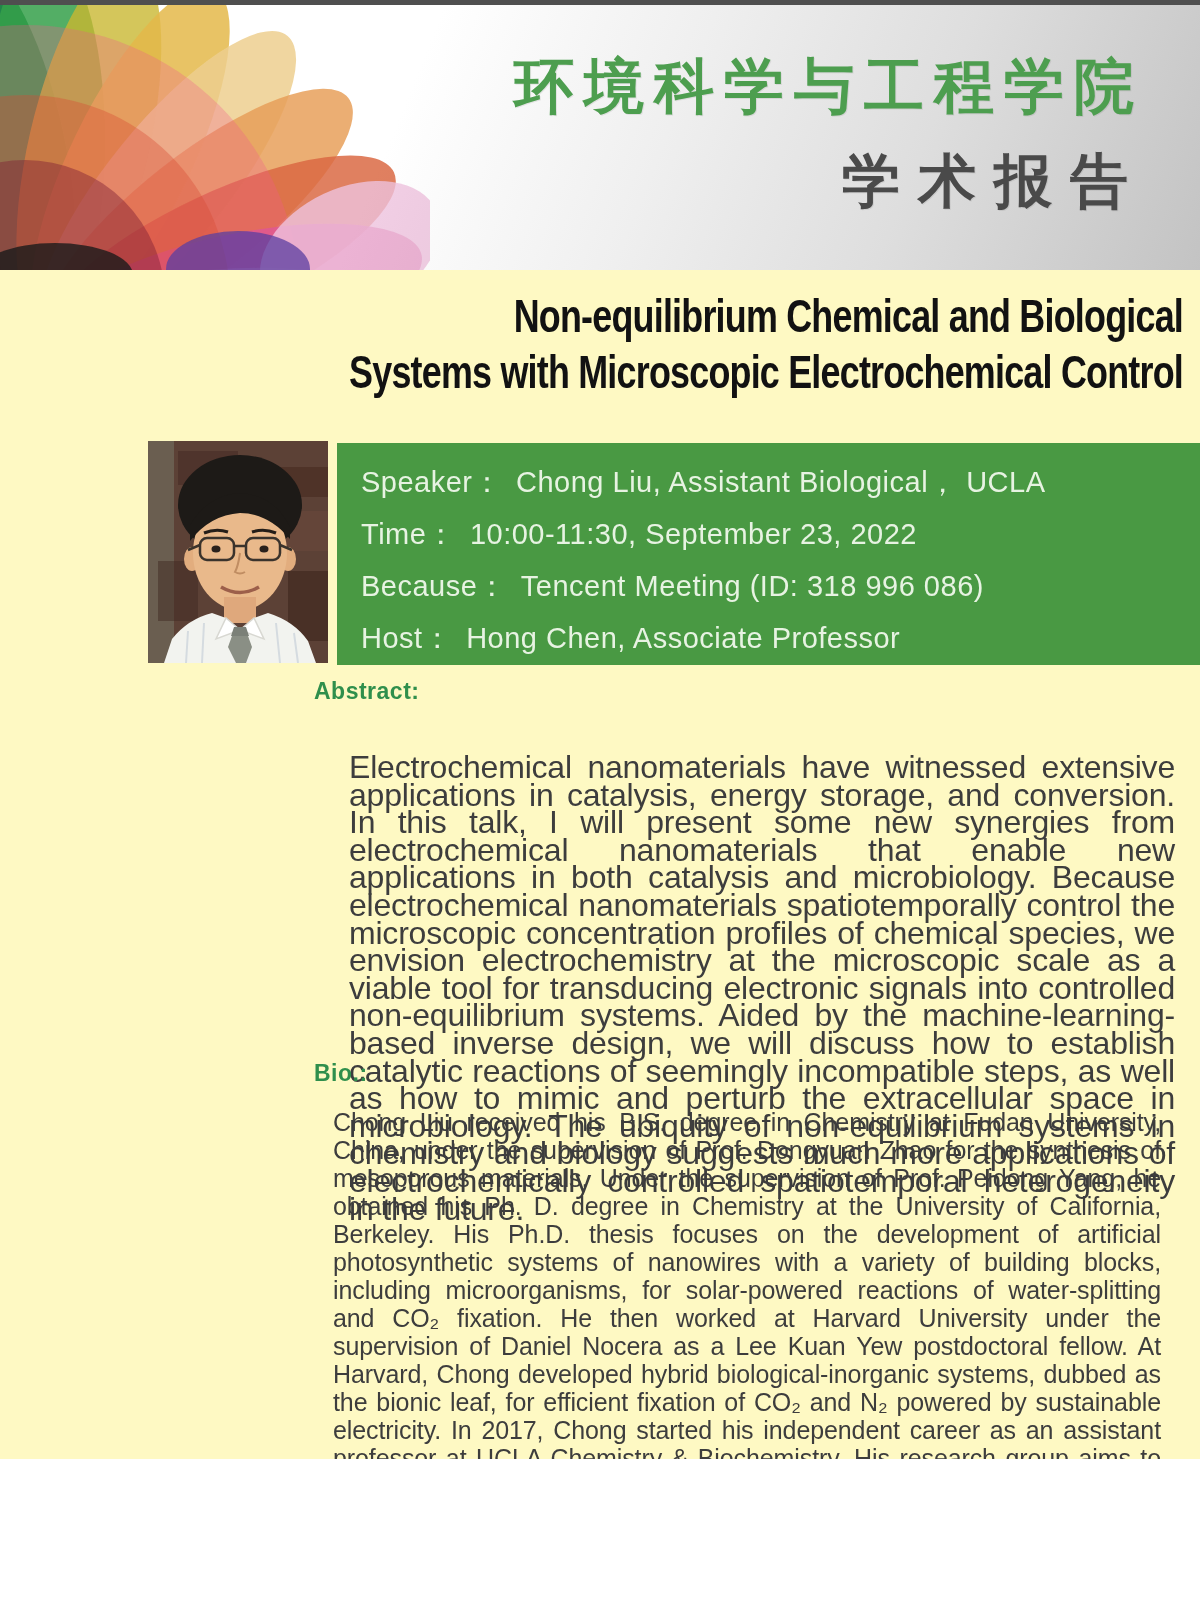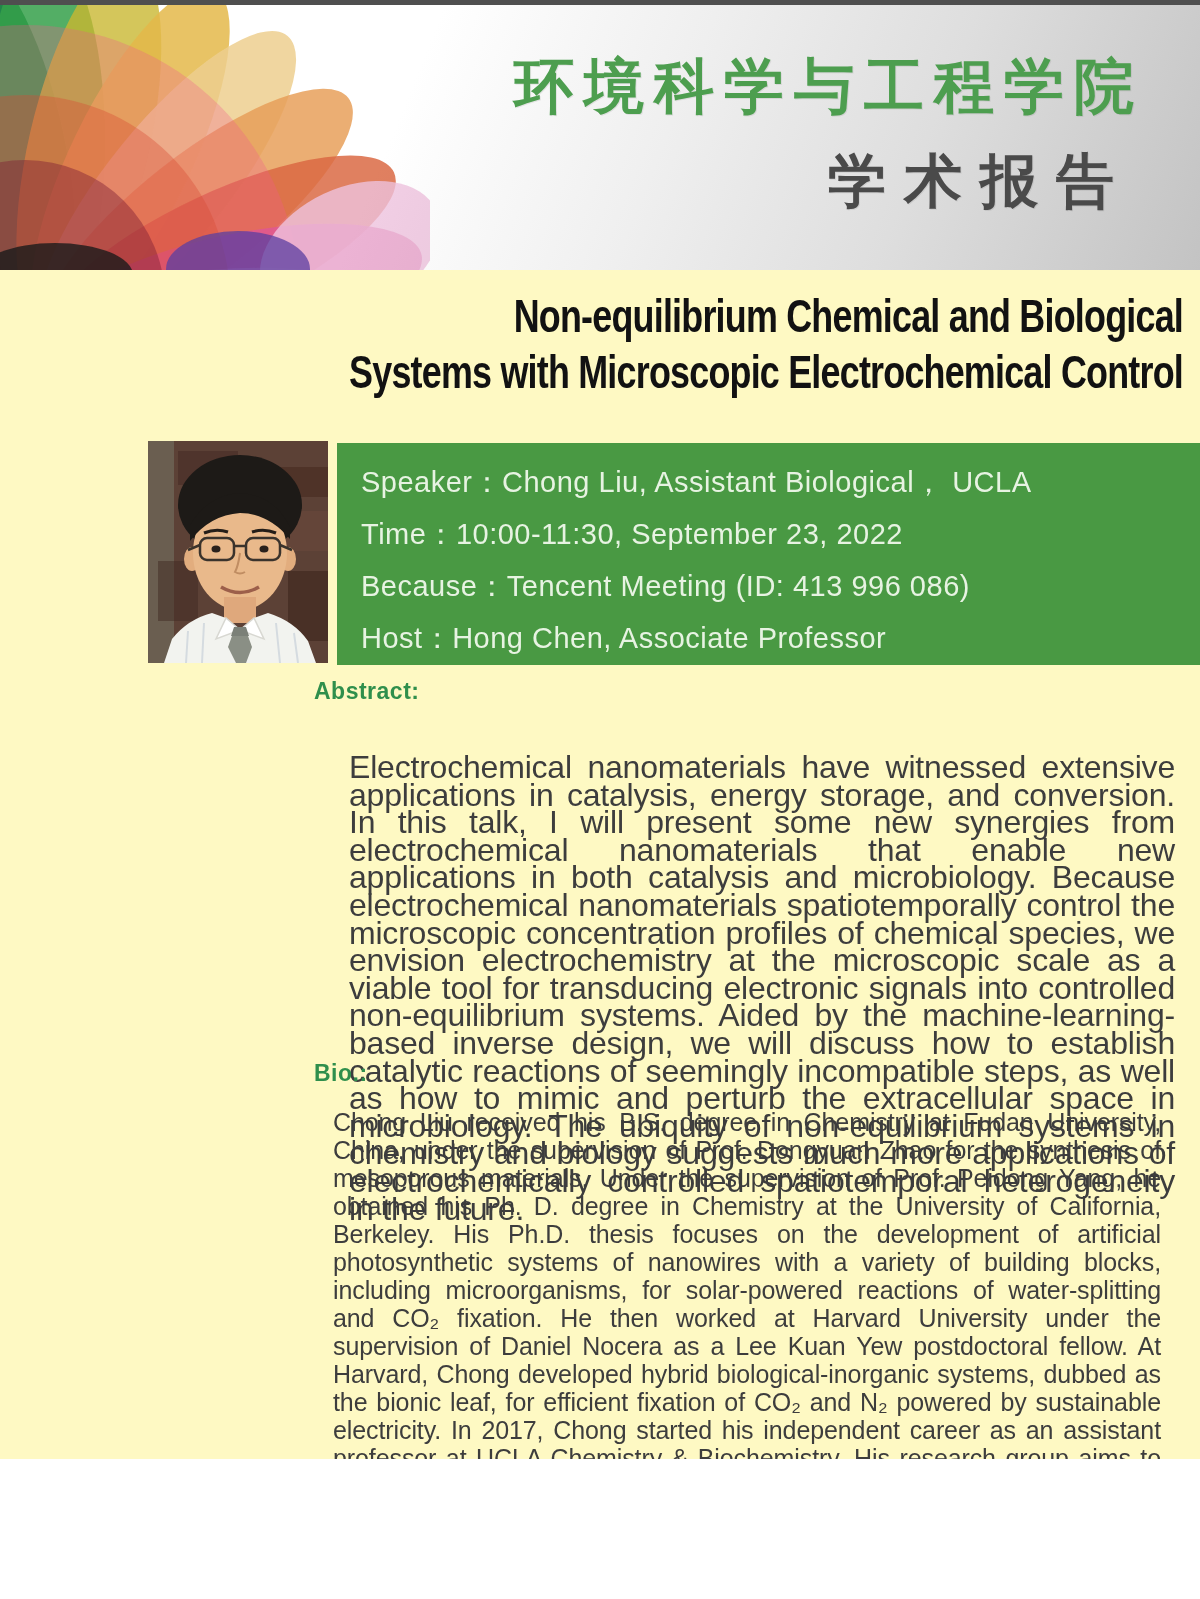--- a/index.html
+++ b/index.html
@@ -15,21 +15,21 @@
   }
   .fan{position:absolute;left:0;top:0;}
   .hdr-line1{
     position:absolute;top:42px;right:56px;
     font-size:60px;font-weight:700;letter-spacing:10px;
     color:var(--header-text-green,#4d9e4f);
     font-family:"DejaVu Sans",sans-serif;
     text-shadow:1px 1px 0 rgba(0,0,0,0.08);
   }
   .hdr-line2{
-    position:absolute;top:138px;right:68px;
+    position:absolute;top:138px;right:54px;
     font-size:58px;font-weight:700;letter-spacing:18px;
     color:var(--header-text-dark,#4a4a4a);
     font-family:Liberation Serif, serif;
     text-shadow:1px 1px 0 rgba(0,0,0,0.08);
   }
   
   .title-block{
     position:absolute;top:288px;left:0;right:17px;
     text-align:right;color:#121212;
     font-weight:700;font-size:46px;line-height:56px;letter-spacing:-1px;
@@ -37,21 +37,21 @@
     white-space:nowrap;
   }
   
   .photo{position:absolute;left:148px;top:441px;width:180px;height:222px;}
   .green-box{
     position:absolute;left:337px;top:443px;width:863px;height:222px;
     background:var(--green-box,#499943);
     color:#e7f3e2;box-sizing:border-box;padding:13px 0 0 24px;
   }
   .green-box .row{font-size:29px;line-height:52px;white-space:nowrap;letter-spacing:0.5px;}
-  .green-box .lbl{}
+  .green-box .lbl{margin-right:14px;}
   
   .sec-heading{
     position:absolute;left:314px;margin:0;
     color:var(--heading-green,#2f8f4c);
     font-size:23px;font-weight:700;letter-spacing:0.5px;
   }
   .abstract-heading{top:678px;}
   .abstract-text{
     position:absolute;left:333px;top:738px;width:826px;margin:16px;
     font-size:32px;line-height:27.6px;color:#3d3d3d;
@@ -145,21 +145,21 @@
   </svg>
 
   <div class="green-box">
     <div class="row">
       <span class="lbl">Speaker：</span><span class="val">Chong Liu, Assistant Biological， UCLA</span>
     </div>
     <div class="row">
       <span class="lbl">Time：</span><span class="val">10:00-11:30, September 23, 2022</span>
     </div>
     <div class="row">
-      <span class="lbl">Because：</span><span class="val">Tencent Meeting (ID: 413 996 086)</span>
+      <span class="lbl">Because：</span><span class="val">Tencent Meeting (ID: 318 996 086)</span>
     </div>
     <div class="row">
       <span class="lbl">Host：</span><span class="val">Hong Chen, Associate Professor</span>
     </div>
   </div>
 
   <h2 class="sec-heading abstract-heading">Abstract:</h2>
   <p class="abstract-text">Electrochemical nanomaterials have witnessed extensive applications in catalysis, energy storage, and conversion. In this talk, I will present some new synergies from electrochemical nanomaterials that enable new applications in both catalysis and microbiology. Because electrochemical nanomaterials spatiotemporally control the microscopic concentration profiles of chemical species, we envision electrochemistry at the microscopic scale as a viable tool for transducing electronic signals into controlled non-equilibrium systems. Aided by the machine-learning-based inverse design, we will discuss how to establish catalytic reactions of seemingly incompatible steps, as well as how to mimic and perturb the extracellular space in microbiology. The ubiquity of non-equilibrium systems in chemistry and biology suggests much more applications of electrochemically controlled spatiotemporal heterogeneity in the future.</p>
 
   <h2 class="sec-heading bio-heading">Bio.:</h2>

